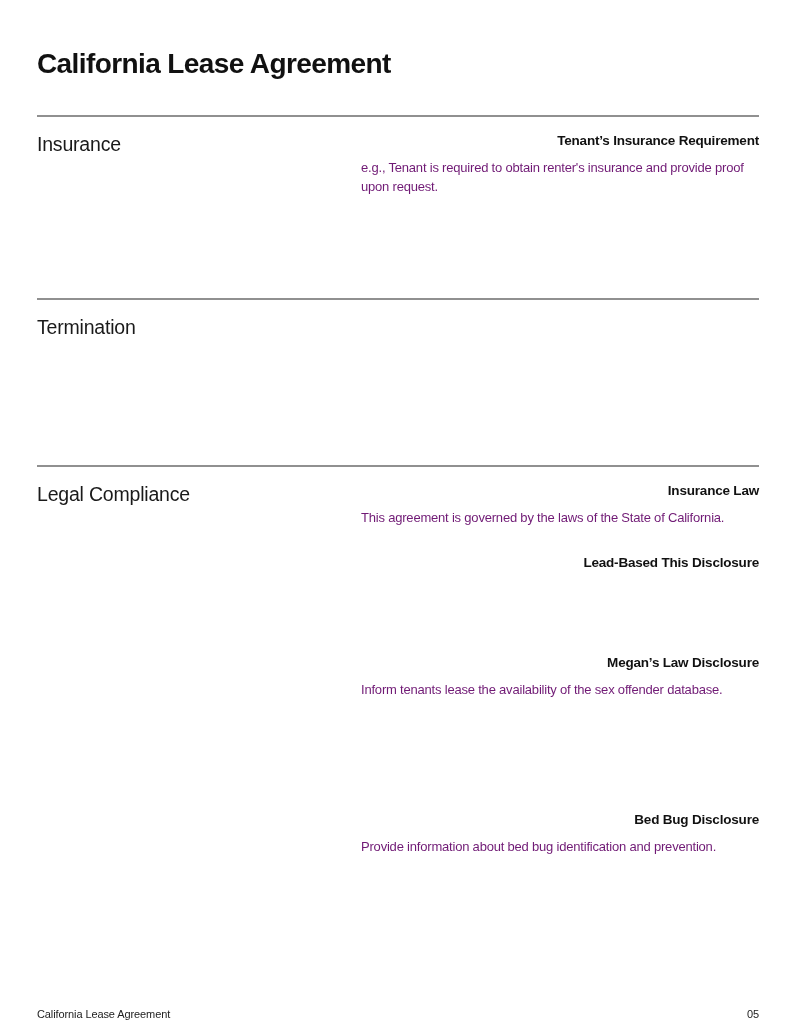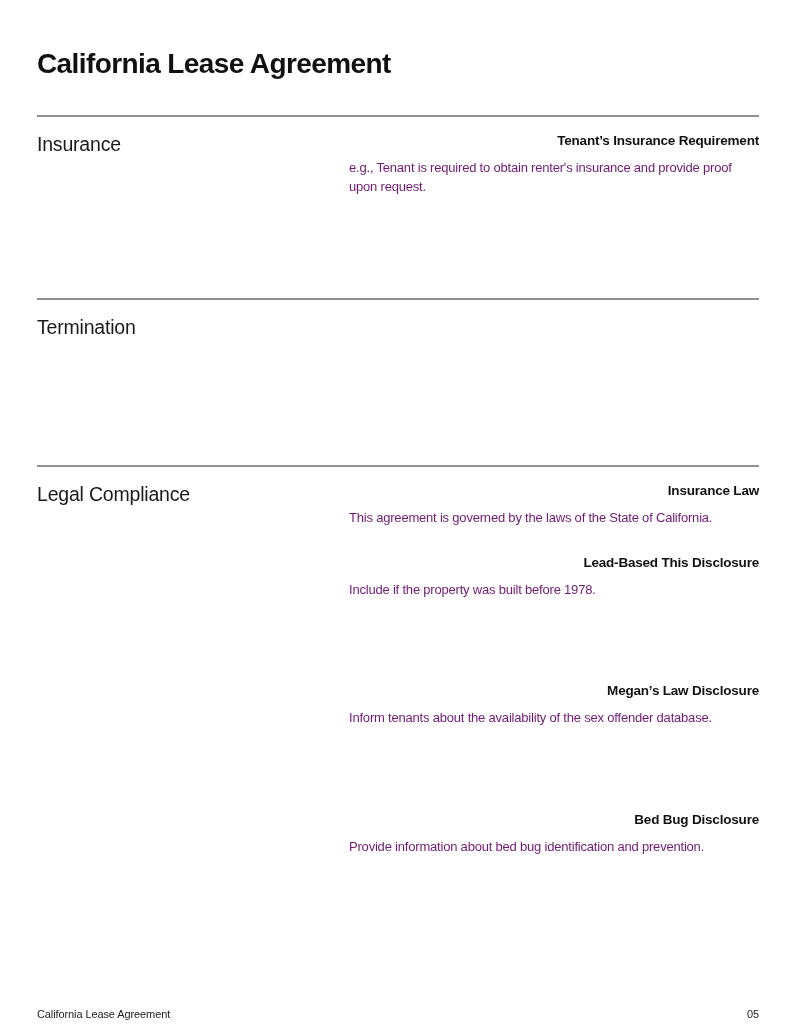--- a/index.html
+++ b/index.html
@@ -29,20 +29,21 @@
     position: absolute;
     top: 115px;
     left: 37px;
     right: 37px;
   }
   .section {
     display: flex;
     border-top: 2px solid #909090;
     padding-top: 16px;
     box-sizing: border-box;
+    gap: 12px;
   }
   .section.sec-insurance { height: 183px; }
   .section.sec-termination { height: 167px; }
   .section-label {
     flex: 0 0 310px;
     font-size: 19.5px;
     letter-spacing: -0.2px;
     color: #1a1a1a;
     line-height: 22px;
   }
@@ -65,21 +66,21 @@
     letter-spacing: -0.2px;
     line-height: 19px;
     color: #701a75;
     padding-left: 2px;
     white-space: pre-line;
     max-width: 420px;
   }
   
   .sec-legal .field-1 { margin-bottom: 28px; }
   .sec-legal .field-2 { margin-bottom: 84px; }
-  .sec-legal .field-3 { margin-bottom: 85px; }
+  .sec-legal .field-3 { margin-bottom: 113px; }
   .footer {
     position: absolute;
     top: 1008px;
     left: 37px;
     right: 37px;
     display: flex;
     justify-content: space-between;
     align-items: baseline;
     font-size: 11px;
     letter-spacing: -0.1px;
@@ -118,26 +119,25 @@
       <div class="section-label">Legal Compliance</div>
       <div class="section-fields">
 
         <div class="field field-1">
           <div class="field-heading">Insurance Law</div>
           <div class="field-body">This agreement is governed by the laws of the State of California.</div>
         </div>
 
         <div class="field field-2">
           <div class="field-heading">Lead-Based This Disclosure</div>
-          <div class="field-body">Include if the property was built before 1978.</div>
         </div>
 
         <div class="field field-3">
           <div class="field-heading">Megan’s Law Disclosure</div>
-          <div class="field-body">Inform tenants about the availability of the sex offender database.</div>
+          <div class="field-body">Inform tenants lease the availability of the sex offender database.</div>
         </div>
 
         <div class="field field-4">
           <div class="field-heading">Bed Bug Disclosure</div>
           <div class="field-body">Provide information about bed bug identification and prevention.</div>
         </div>
 
       </div>
     </div>
 

